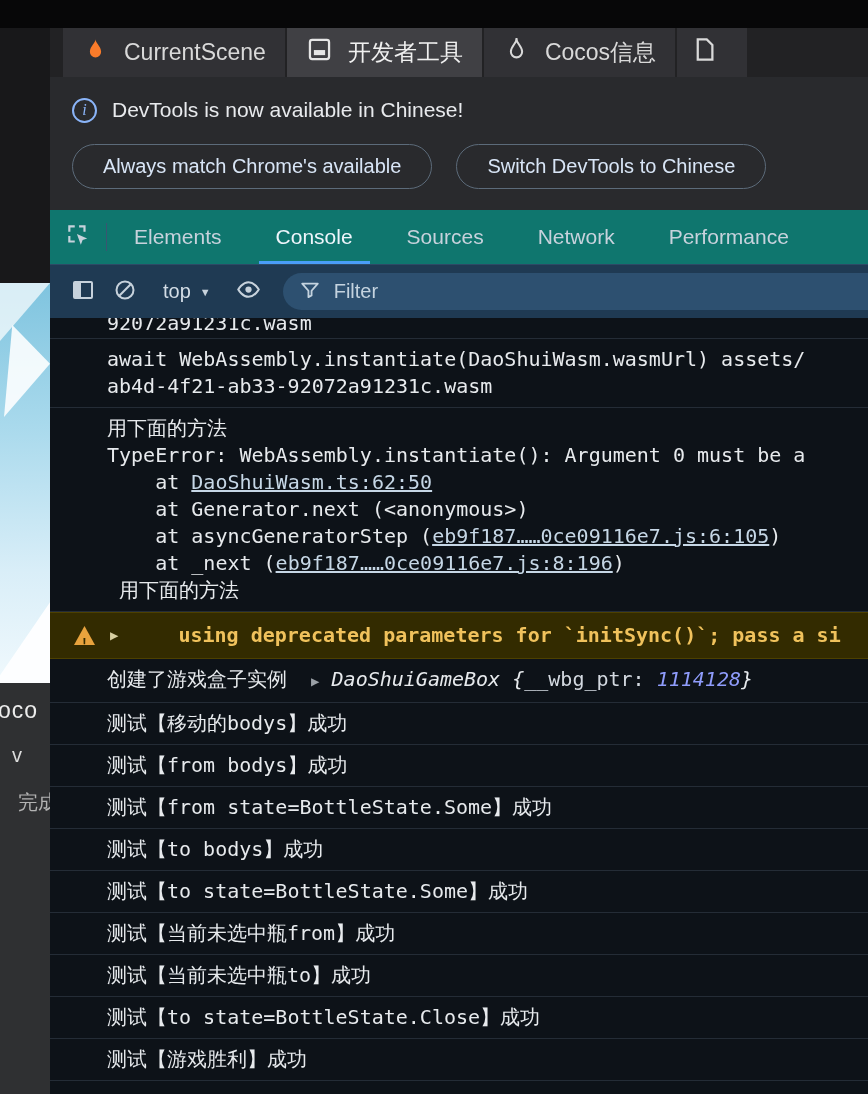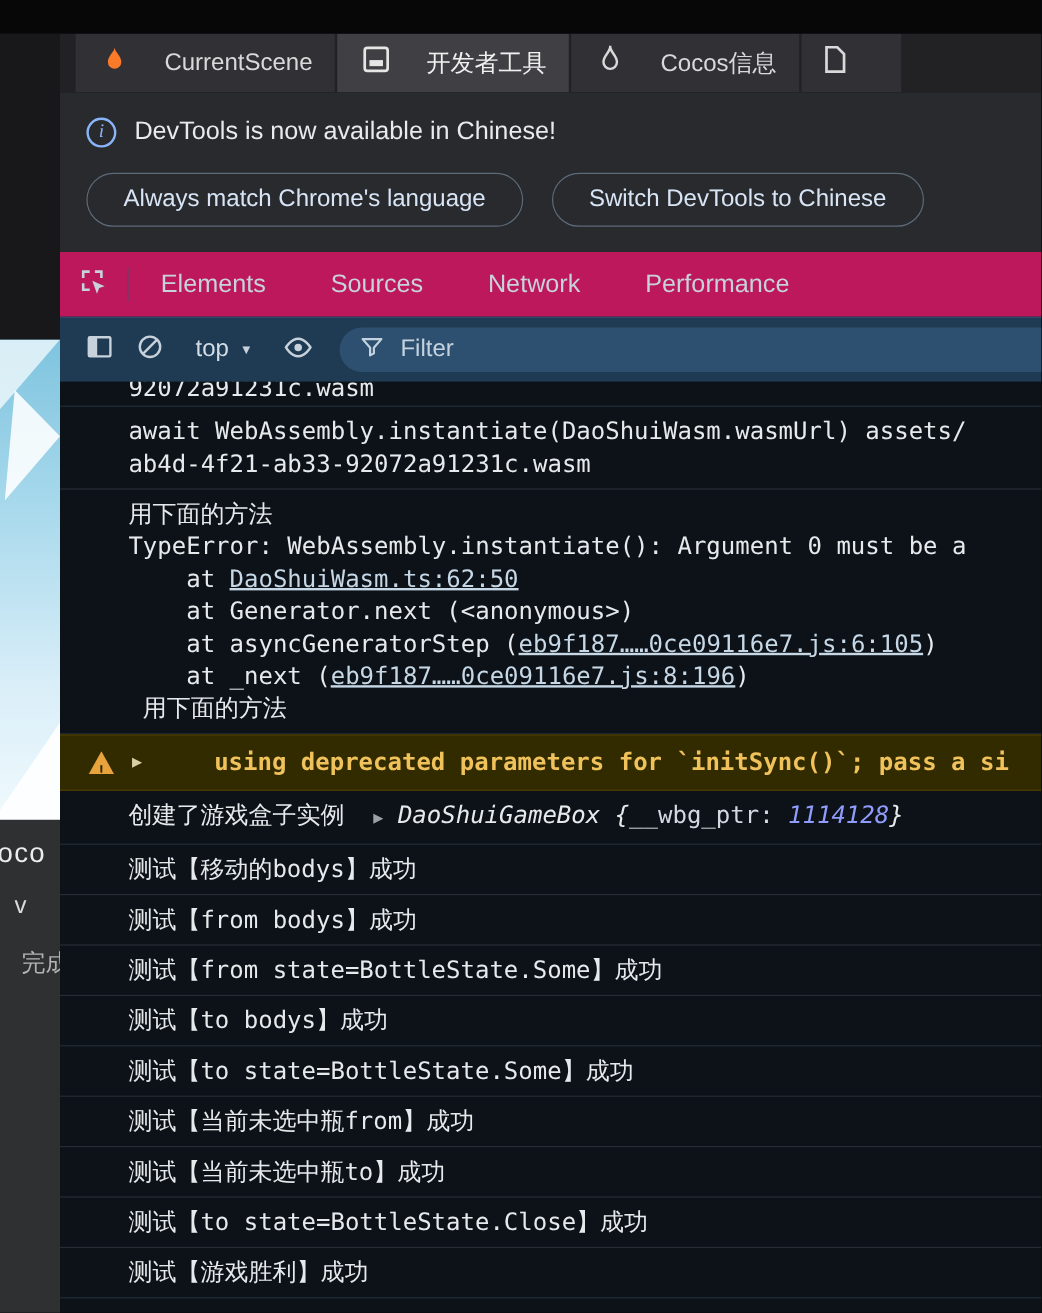--- a/index.html
+++ b/index.html
@@ -25,39 +25,39 @@
   .frag-oco{font-size:23px;margin:0 0 20px -2px;letter-spacing:1px;color:#ececec;}
   .frag-v{font-size:20px;margin:0 0 22px 12px;color:#dcdcdc;}
   .frag-done{font-size:20px;margin-left:18px;color:#b3b3b3;text-align:right;}
 
   
   .devtools{position:absolute;left:50px;top:28px;width:818px;height:1066px;overflow:hidden;
     display:flex;flex-direction:column;background:#0d1218;}
 
   
   .win-tabstrip{height:49px;background:#222224;display:flex;align-items:stretch;flex:none;overflow:hidden;}
-  .win-tab{display:flex;align-items:center;gap:28px;padding:0 19px;background:#313135;color:#d9d9d9;
-    font-size:20px;margin-right:2px;flex:none;cursor:pointer;}
+  .win-tab{display:flex;align-items:center;gap:15px;padding:0 19px;background:#313135;color:#d9d9d9;
+    font-size:23px;margin-right:2px;flex:none;cursor:pointer;}
   .win-tab:first-child{margin-left:13px;}
   .win-tab.active{background:#404044;color:#f0f0f0;}
   .win-tab svg{width:27px;height:27px;flex:none;}
   .win-tab.stub{padding:0 14px;}
 
   
   .infobar{height:133px;background:#292a2d;flex:none;box-sizing:border-box;padding:16px 0 0 22px;}
   .infobar-msg{display:flex;align-items:center;gap:15px;height:34px;color:#e8eaed;font-size:21px;}
   .info-icon{width:25px;height:25px;border:2px solid #8ab4f8;border-radius:50%;color:#8ab4f8;
     box-sizing:border-box;display:flex;align-items:center;justify-content:center;
     font-family:"Liberation Serif",serif;font-style:italic;font-size:16px;flex:none;}
   .infobar-buttons{display:flex;gap:24px;margin-top:17px;}
   .pill{height:45px;border-radius:23px;border:1px solid #5c6b7a;background:transparent;color:#d8e5f6;
     font-size:20px;padding:0 30px;font-family:inherit;cursor:pointer;white-space:nowrap;}
 
   
-  .panel-tabbar{height:54px;background:#be185d;display:flex;align-items:stretch;flex:none;color:#c7d2dc;overflow:hidden;}
+  .panel-tabbar{height:54px;background:#0f766e;display:flex;align-items:stretch;flex:none;color:#c7d2dc;overflow:hidden;}
   .inspect-wrap{width:56px;display:flex;align-items:center;justify-content:center;flex:none;cursor:pointer;}
   .vdiv{width:1px;background:#3a5571;margin:13px 0;flex:none;}
   .ptab{display:flex;align-items:center;padding:0 27px;font-size:21px;position:relative;flex:none;cursor:pointer;}
   .ptab.active{color:#eef5fb;}
   .ptab.active::after{content:'';position:absolute;left:10px;right:10px;bottom:0;height:3px;background:#4a9df8;}
 
   
   .console-toolbar{height:54px;background:#1f3a53;border-top:1px solid #2d4a66;display:flex;align-items:center;
     flex:none;box-sizing:border-box;padding-left:12px;color:#c7d2dc;overflow:hidden;}
   .tbtn{width:42px;height:42px;display:flex;align-items:center;justify-content:center;flex:none;cursor:pointer;}
@@ -148,36 +148,37 @@
         <span></span>
       </div>
     </div>
 
     <div class="infobar">
       <div class="infobar-msg">
         <span class="info-icon">i</span>
         <span>DevTools is now available in Chinese!</span>
       </div>
       <div class="infobar-buttons">
-        <button class="pill">Always match Chrome's language</button>
+        <button class="pill">Always match Chrome's available</button>
         <button class="pill">Switch DevTools to Chinese</button>
       </div>
     </div>
 
     <div class="panel-tabbar">
       <div class="inspect-wrap">
         <span>
           <svg viewBox="0 0 24 24" width="26" height="26">
               <path d="M3 3h6v2H5v4H3zM3 13h2v4h4v2H3zM13 3h6v6h-2V5h-4z" fill="#c7d2dc"></path>
               <path d="M11 11l9.5 4.2-4.2 1.4L14.6 21z" fill="#c7d2dc"></path>
             </svg>
         </span>
       </div>
       <div class="vdiv"></div>
       <div class="ptab">Elements</div>
+      <div class="ptab active">Console</div>
       <div class="ptab">Sources</div>
       <div class="ptab">Network</div>
       <div class="ptab">Performance</div>
     </div>
 
     <div class="console-toolbar">
       <div class="tbtn">
         <span>
           <svg viewBox="0 0 24 24" width="24" height="24">
               <rect x="3" y="4" width="18" height="16" rx="1" fill="none" stroke="#c7d2dc" stroke-width="2"></rect>

